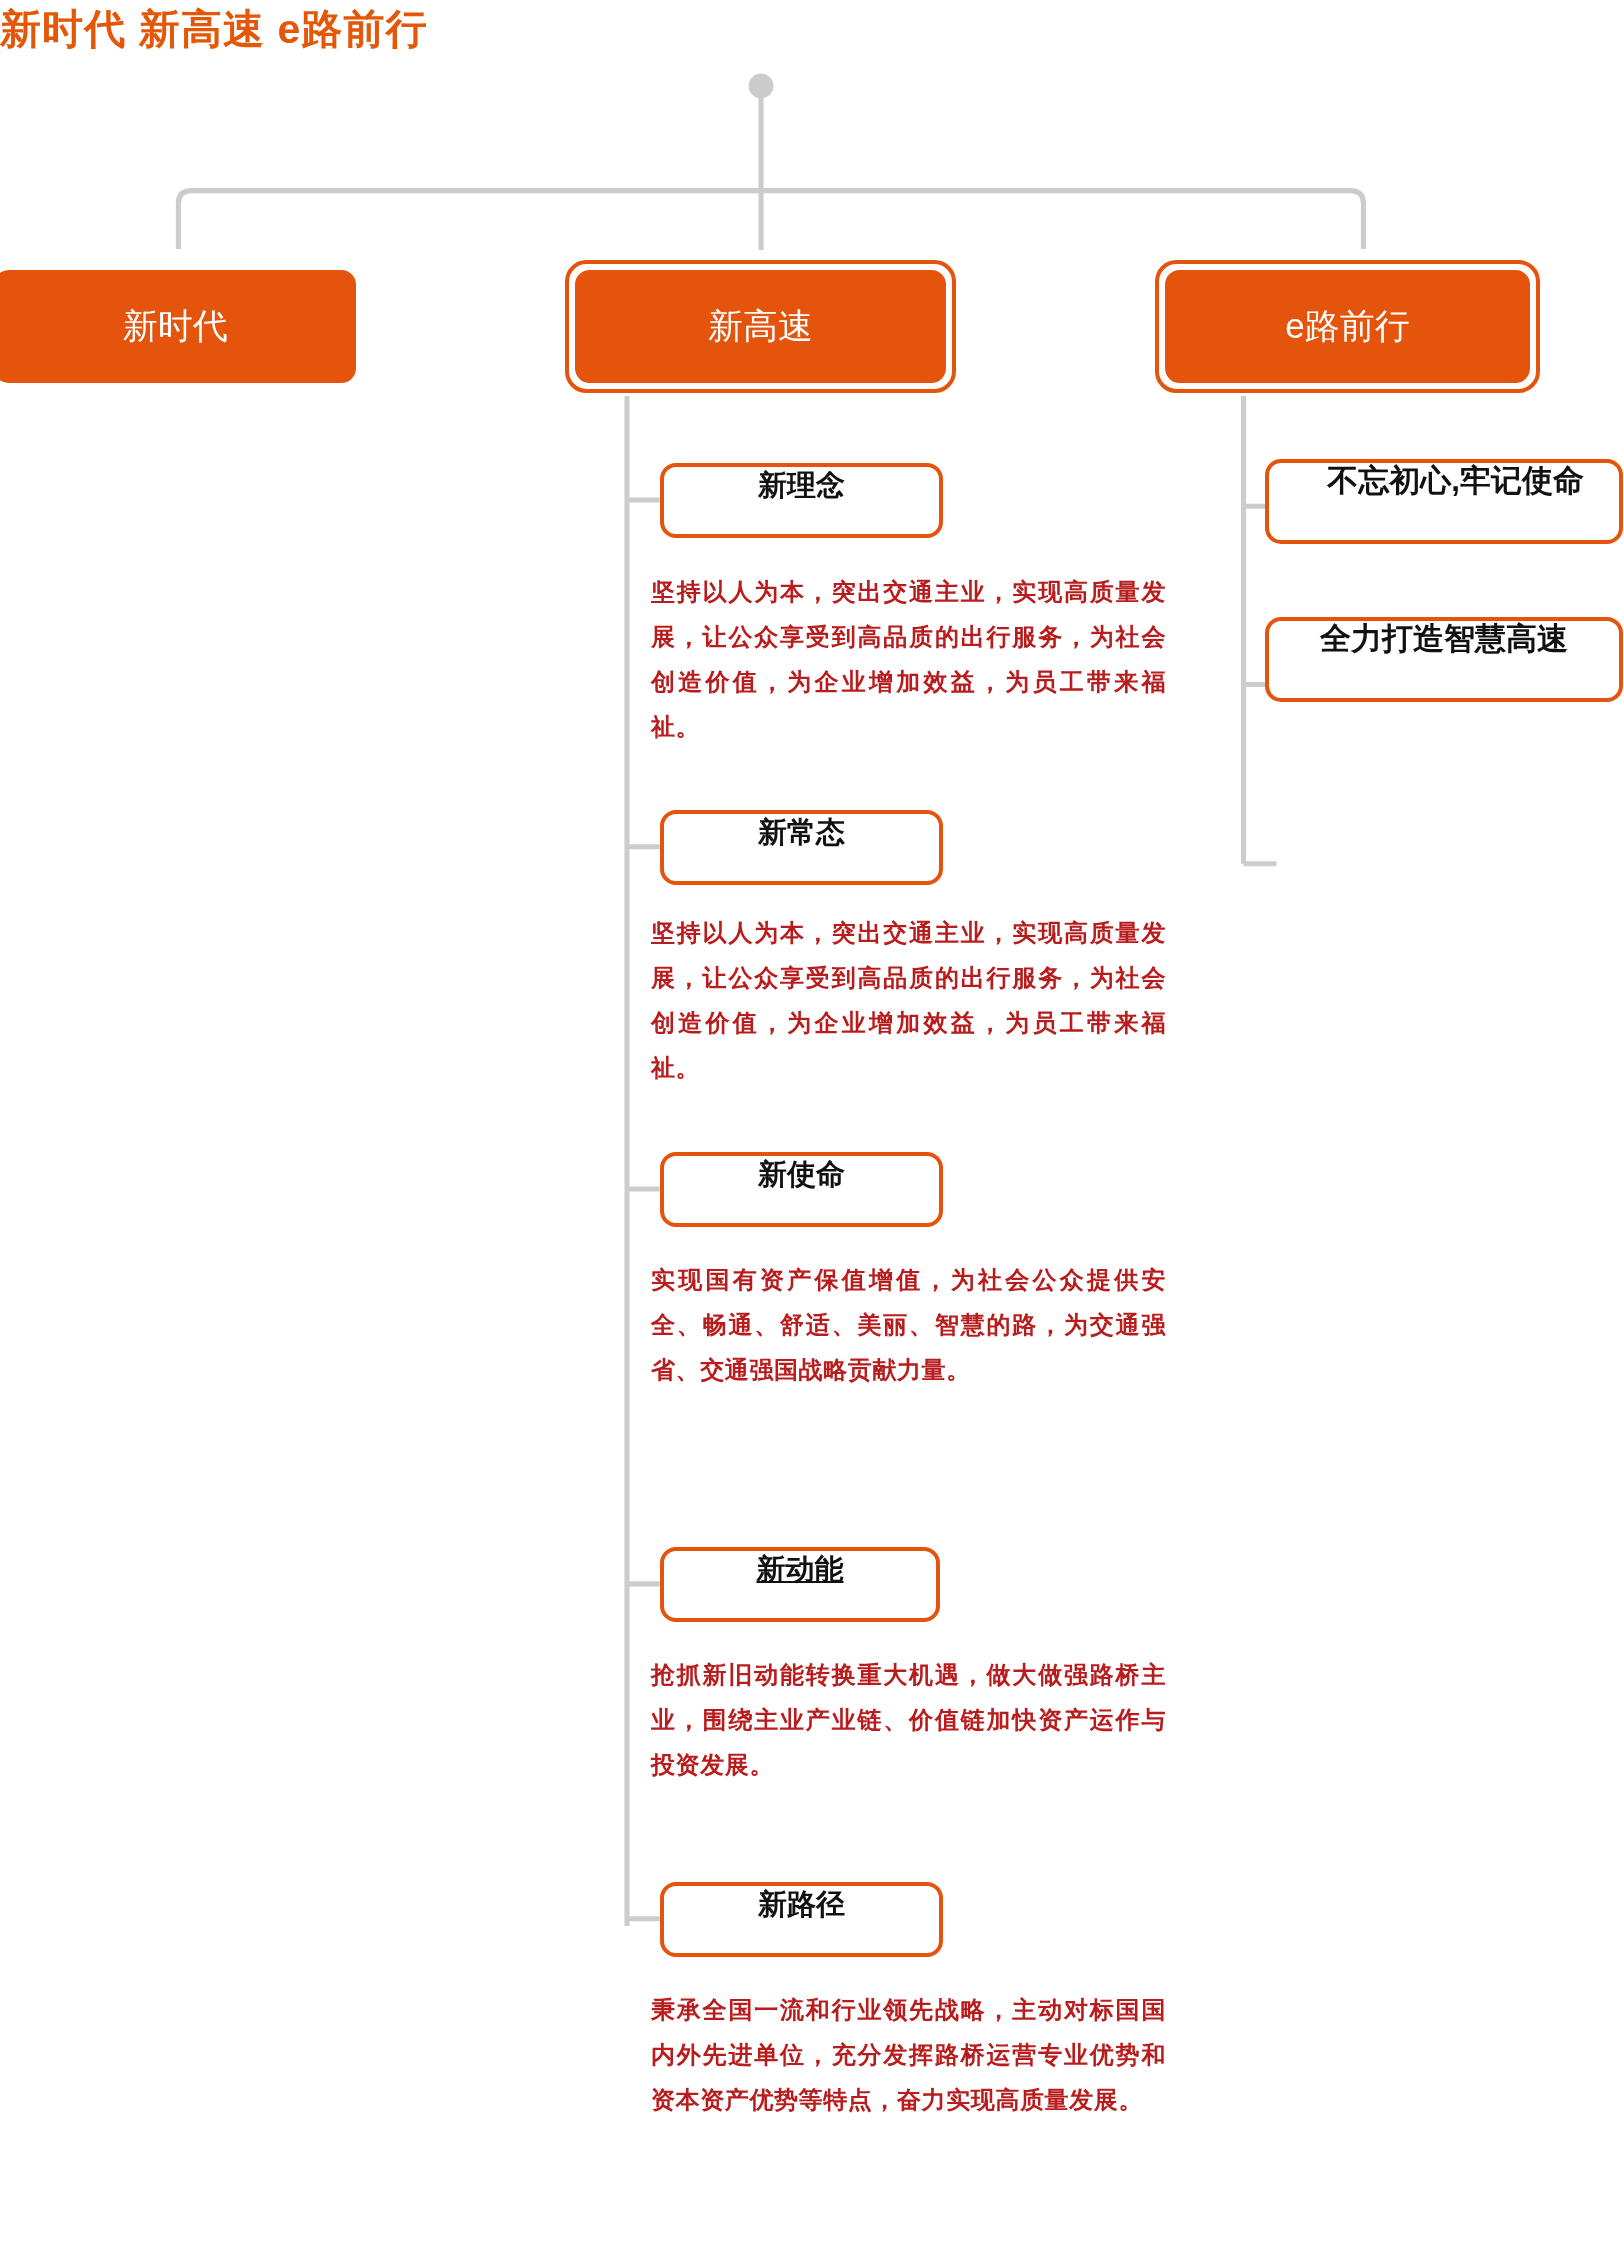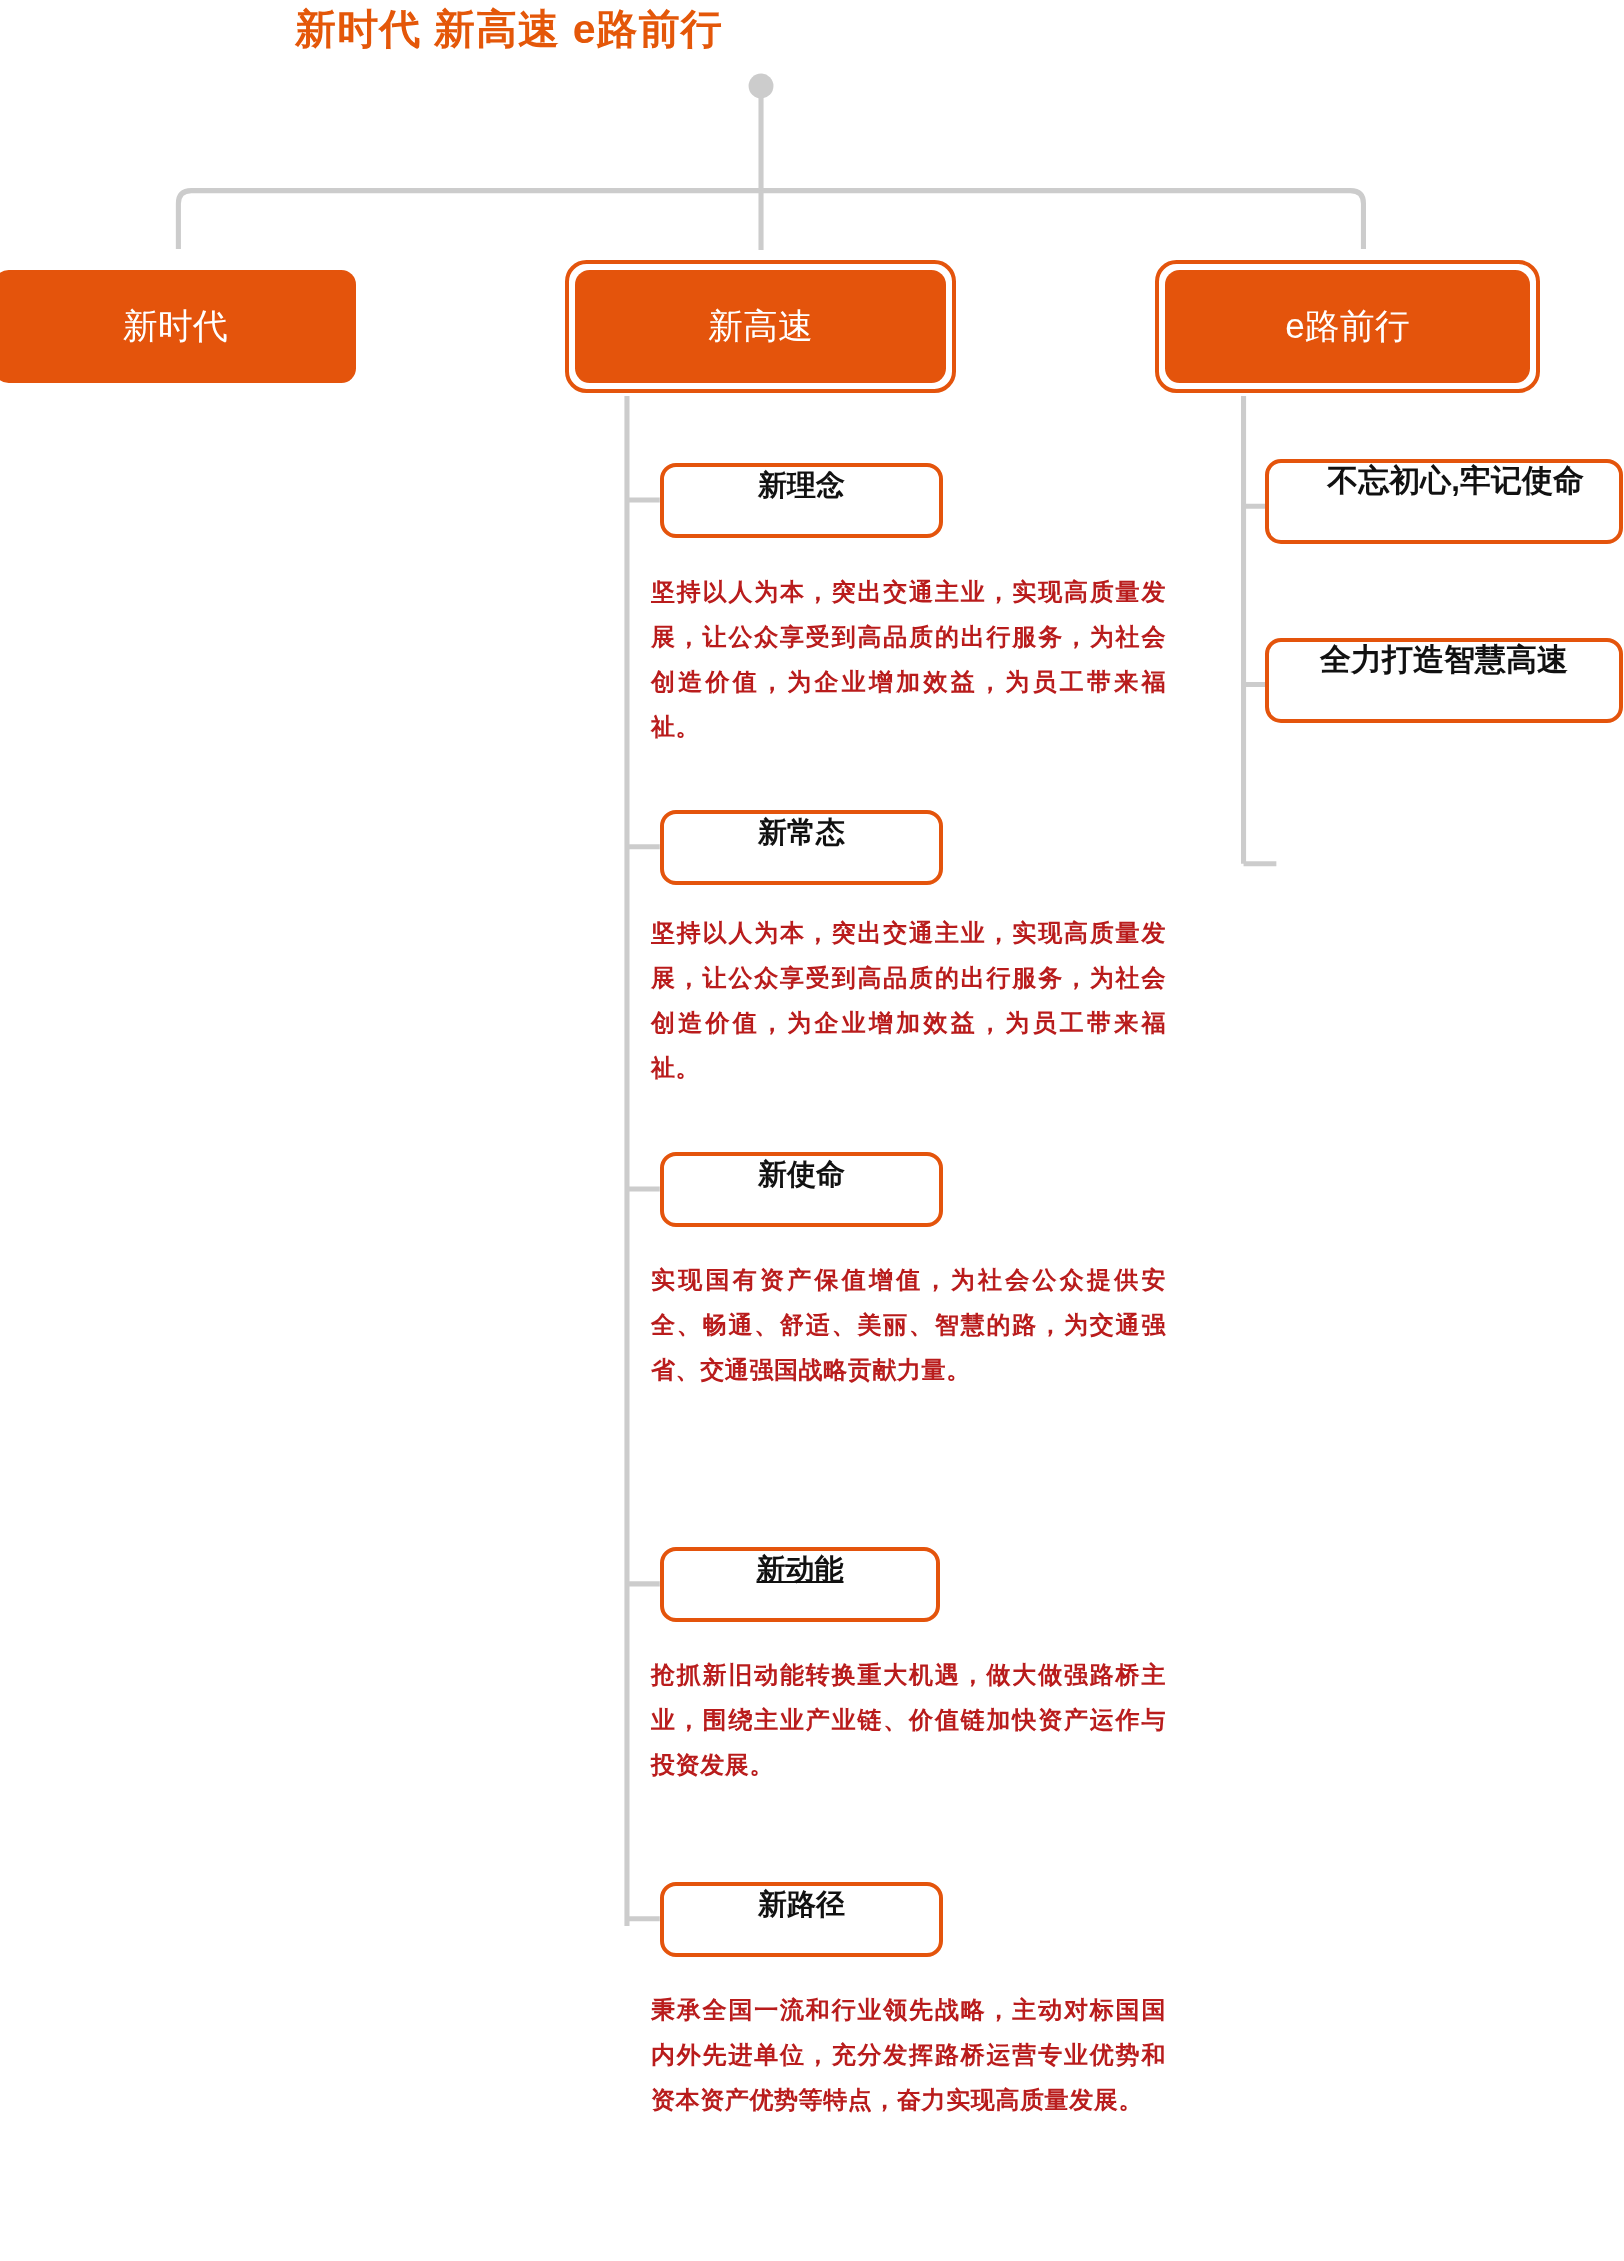--- a/index.html
+++ b/index.html
@@ -17,21 +17,21 @@
     background: #ffffff;
     overflow: hidden;
   }
 
   
   .title {
     position: absolute;
     left: 0;
     top: 4.5px;
     width: 1018px;
-    text-align: center;
+    text-align: left;
     color: #E45709;
     font-size: 41px;
     font-weight: bold;
     letter-spacing: 1.1px;
     line-height: 48px;
     white-space: nowrap;
   }
 
   
   .connectors {
@@ -166,19 +166,19 @@
 
   <div class="subnode" style="left:660px; top:1882px; width:283px; height:75px;">
     <span>新路径</span>
   </div>
   <div class="para" style="left:651px; top:1987px; width:515px;">秉承全国一流和行业领先战略，主动对标国国内外先进单位，充分发挥路桥运营专业优势和资本资产优势等特点，奋力实现高质量发展。</div>
 
   <div class="subnode" style="left:1265px; top:459px; width:358px; height:85px; font-size:31px;padding-left:29px;">
     <span>不忘初心,牢记使命</span>
   </div>
 
-  <div class="subnode" style="left:1265px; top:638px; width:358px; height:85px; font-size:31px;">
+  <div class="subnode" style="left:1265px; top:617px; width:358px; height:85px; font-size:31px;">
     <span>全力打造智慧高速</span>
   </div>
 
 
 </div>
 
 
 </body></html>

